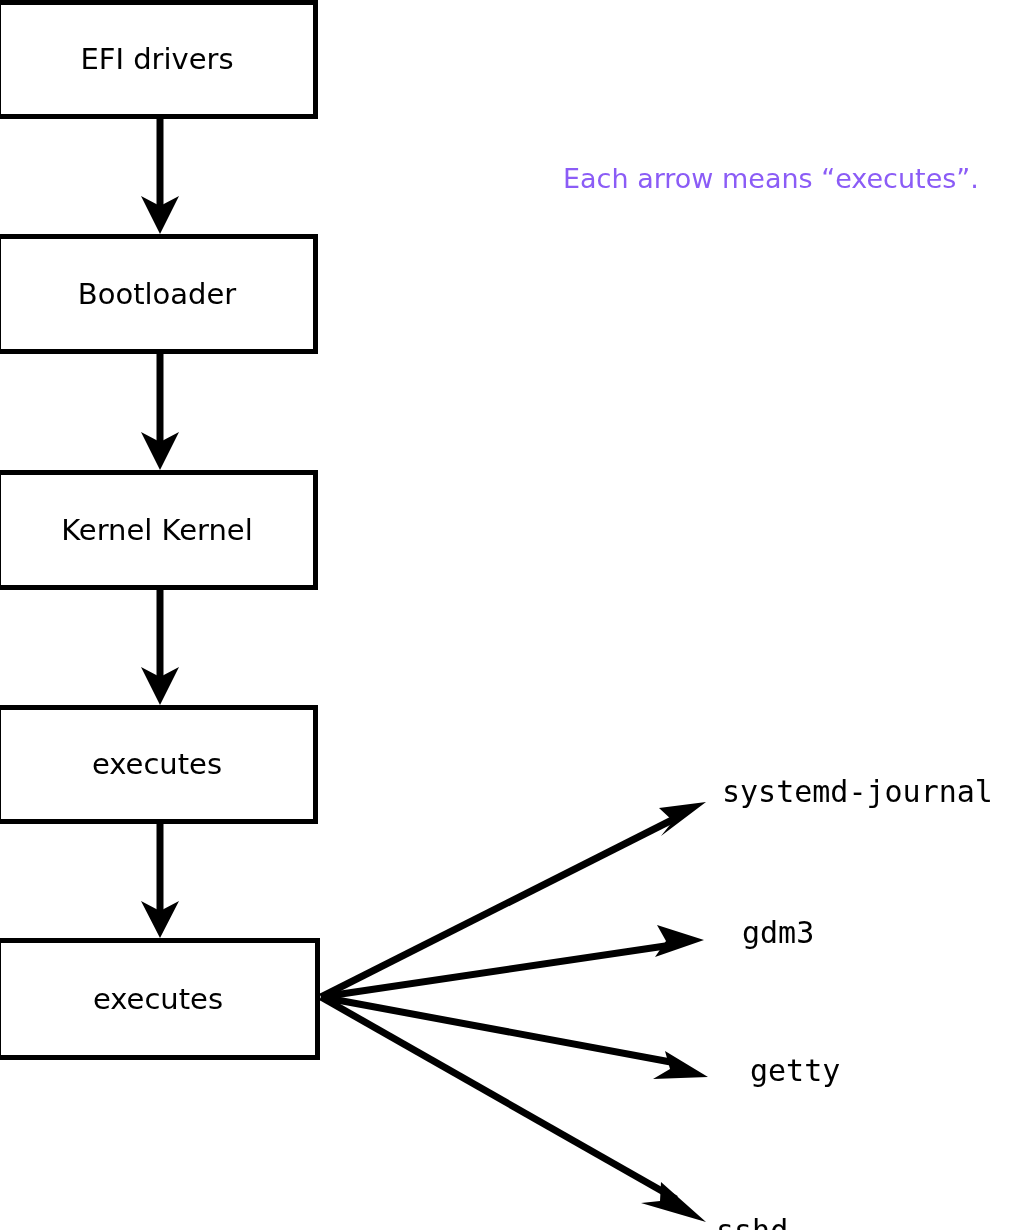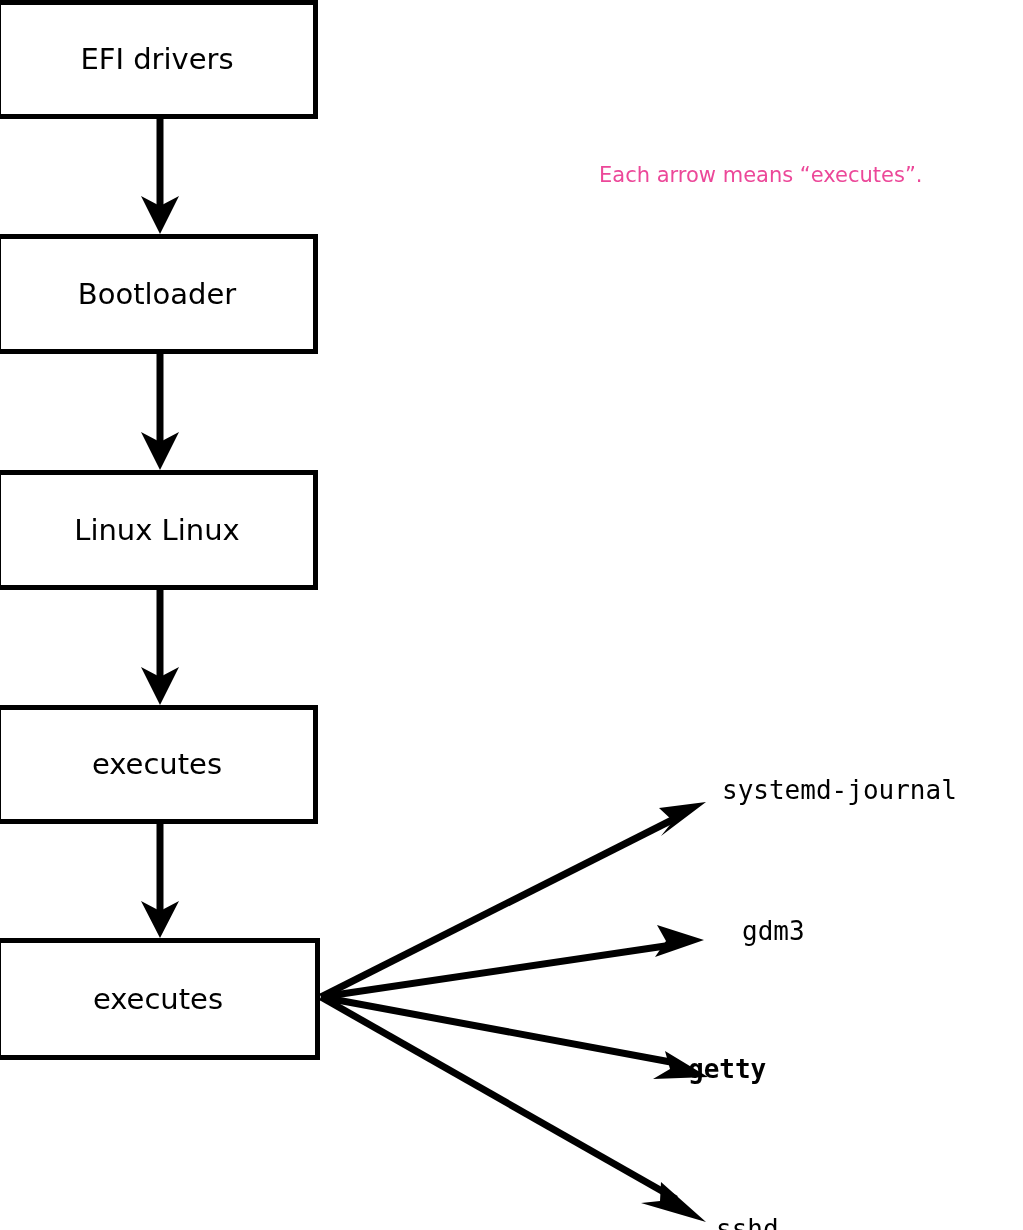--- a/index.html
+++ b/index.html
@@ -36,33 +36,32 @@
   .node-label {
     font-family: "DejaVu Sans", sans-serif;
     font-size: 29px;
     color: #000000;
     line-height: 1;
     white-space: nowrap;
   }
   .leaf-label {
     position: absolute;
     font-family: "DejaVu Sans Mono", monospace;
-    font-size: 26px;
+    font-size: 30px;
     color: #000000;
     line-height: 1;
     white-space: nowrap;
   }
   .legend-text {
     position: absolute;
     font-family: "DejaVu Sans", sans-serif;
-    font-size: 21px;
-    color: #ec4899;
+    font-size: 27px;
+    color: #8b5cf6;
     line-height: 1;
     white-space: nowrap;
-    margin-left: 36px;
   }
 </style>
 </head>
 <body>
 
 <div id="canvas">
 
   <svg id="diagram-svg" viewBox="0 0 1023 1230" xmlns="http://www.w3.org/2000/svg">
 
     <g>
@@ -102,34 +101,34 @@
 
   <div class="node-box" style="left:-4px; top:0px; width:322px; height:119px;">
     <span class="node-label">EFI drivers</span>
   </div>
 
   <div class="node-box" style="left:-4px; top:234px; width:322px; height:120px;">
     <span class="node-label">Bootloader</span>
   </div>
 
   <div class="node-box" style="left:-4px; top:470px; width:322px; height:120px;">
-    <span class="node-label">Linux Linux</span>
+    <span class="node-label">Kernel Kernel</span>
   </div>
 
   <div class="node-box" style="left:-4px; top:705px; width:322px; height:119px;">
     <span class="node-label">executes</span>
   </div>
 
   <div class="node-box" style="left:-4px; top:938px; width:324px; height:122px;">
     <span class="node-label">executes</span>
   </div>
 
   <span class="leaf-label" style="left:722px; top:777px;">systemd-journal</span>
 
   <span class="leaf-label" style="left:742px; top:918px;">gdm3</span>
 
-  <span class="leaf-label" style="left:688px; top:1056px;font-weight:bold;">getty</span>
+  <span class="leaf-label" style="left:750px; top:1056px;">getty</span>
 
   <span class="leaf-label" style="left:716px; top:1196px;margin-top:20px;">sshd</span>
 
   <span class="legend-text" style="left:563px; top:165px;">Each arrow means “executes”.</span>
 
 </div>
 
 </body></html>

